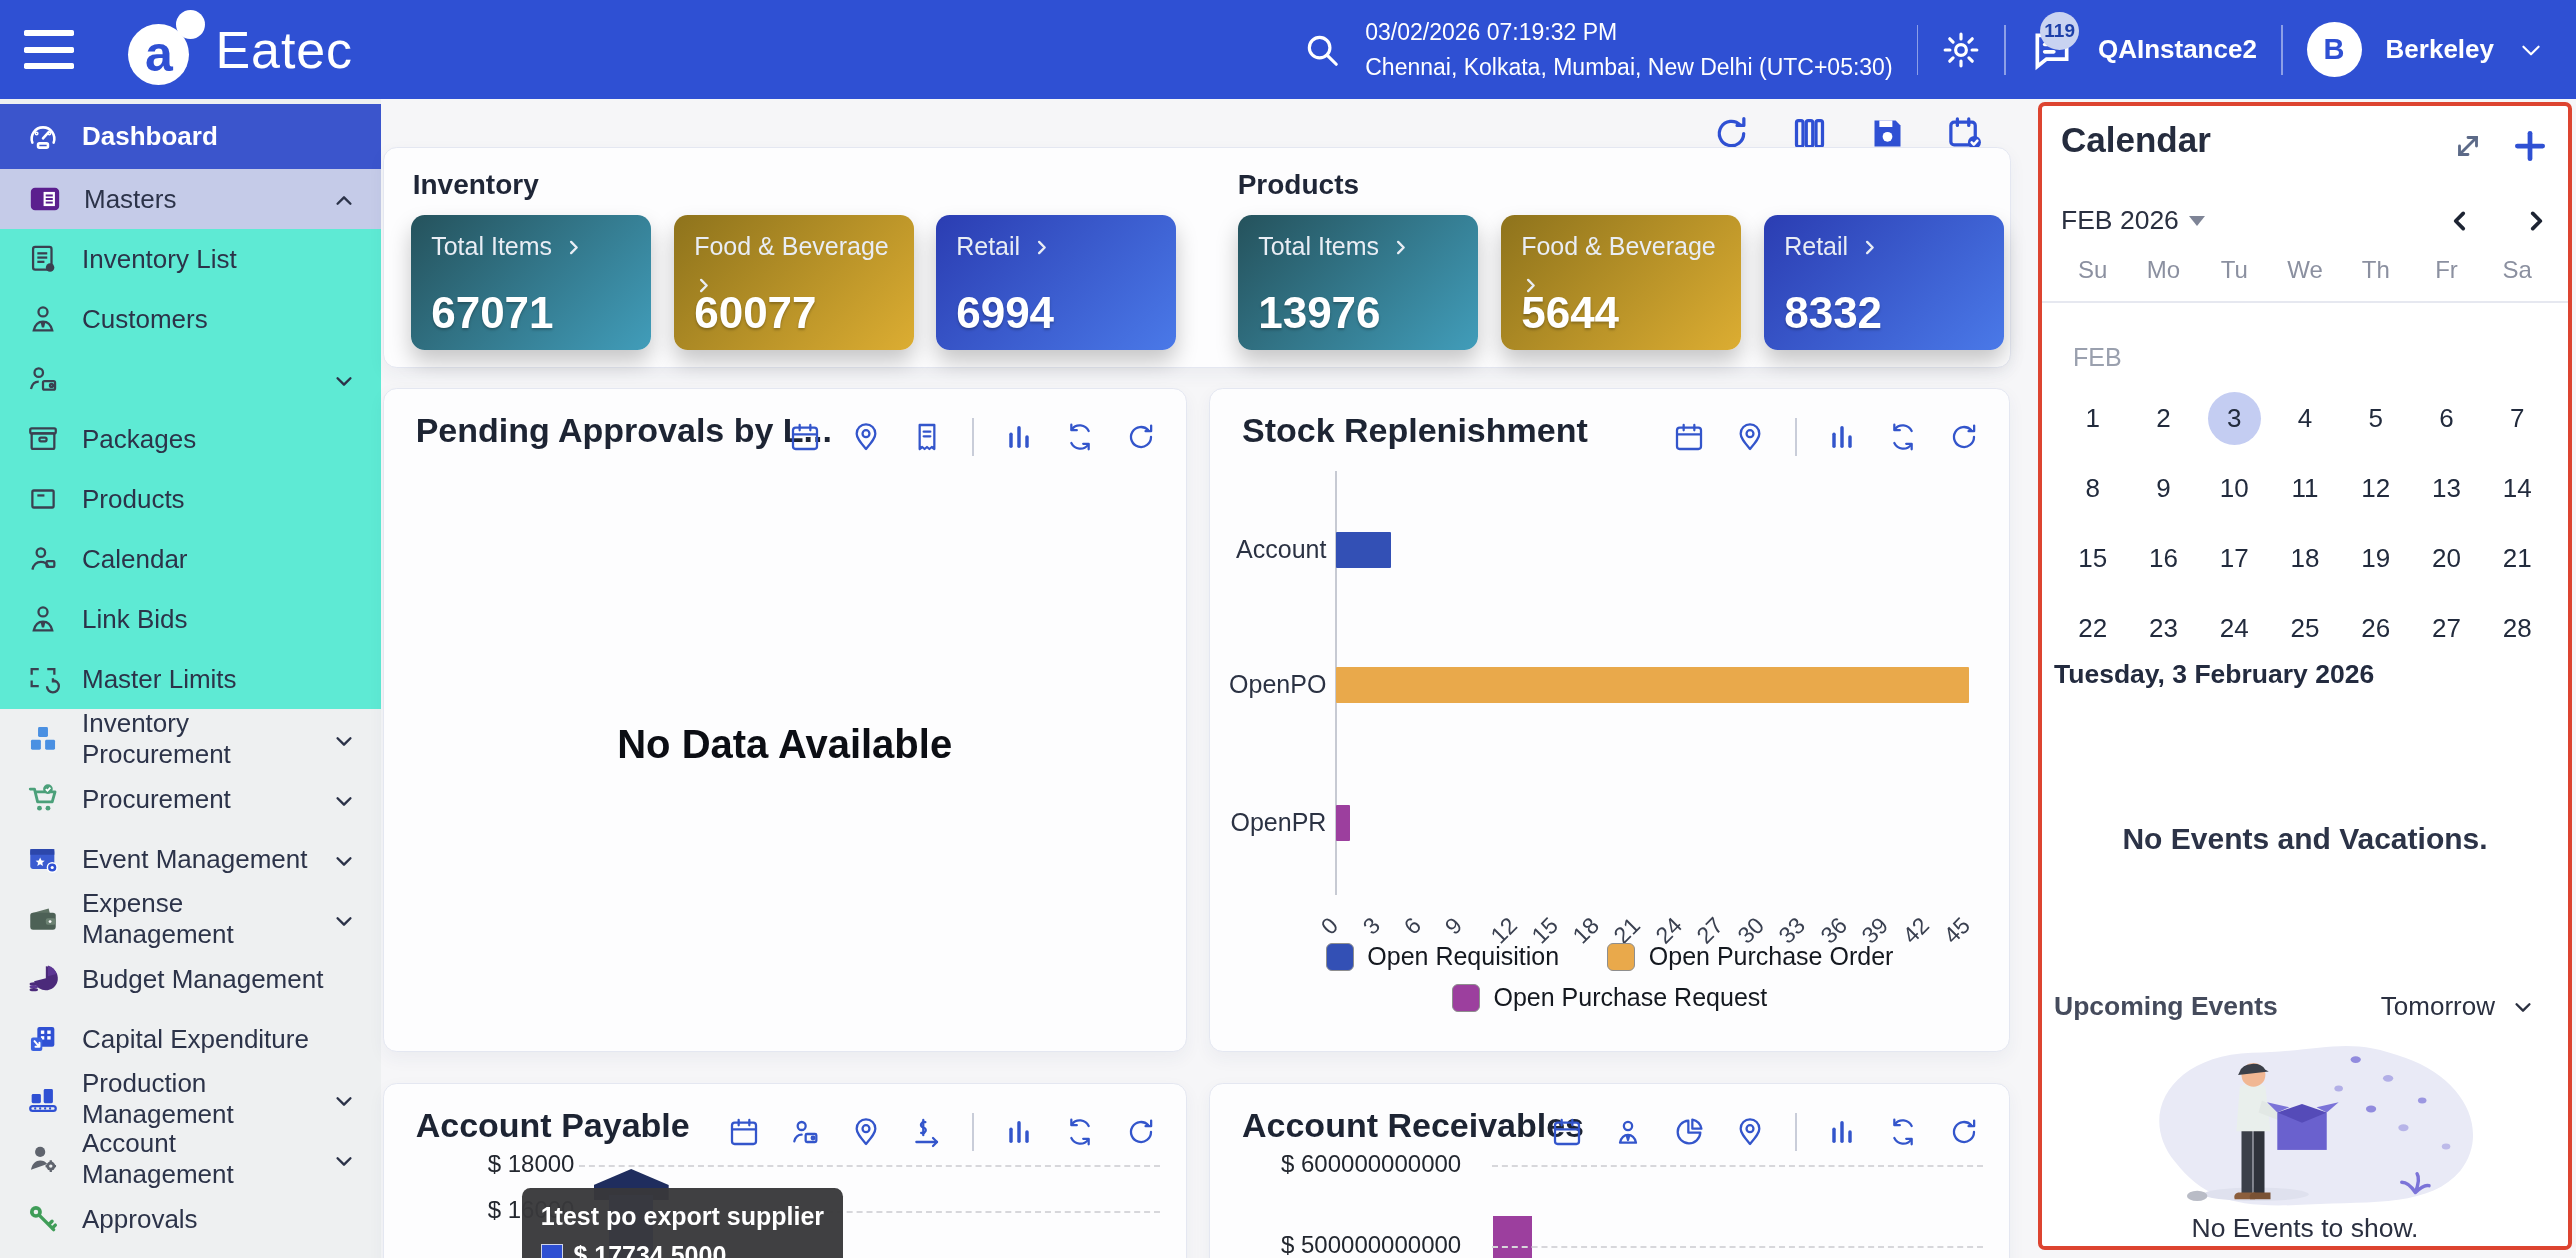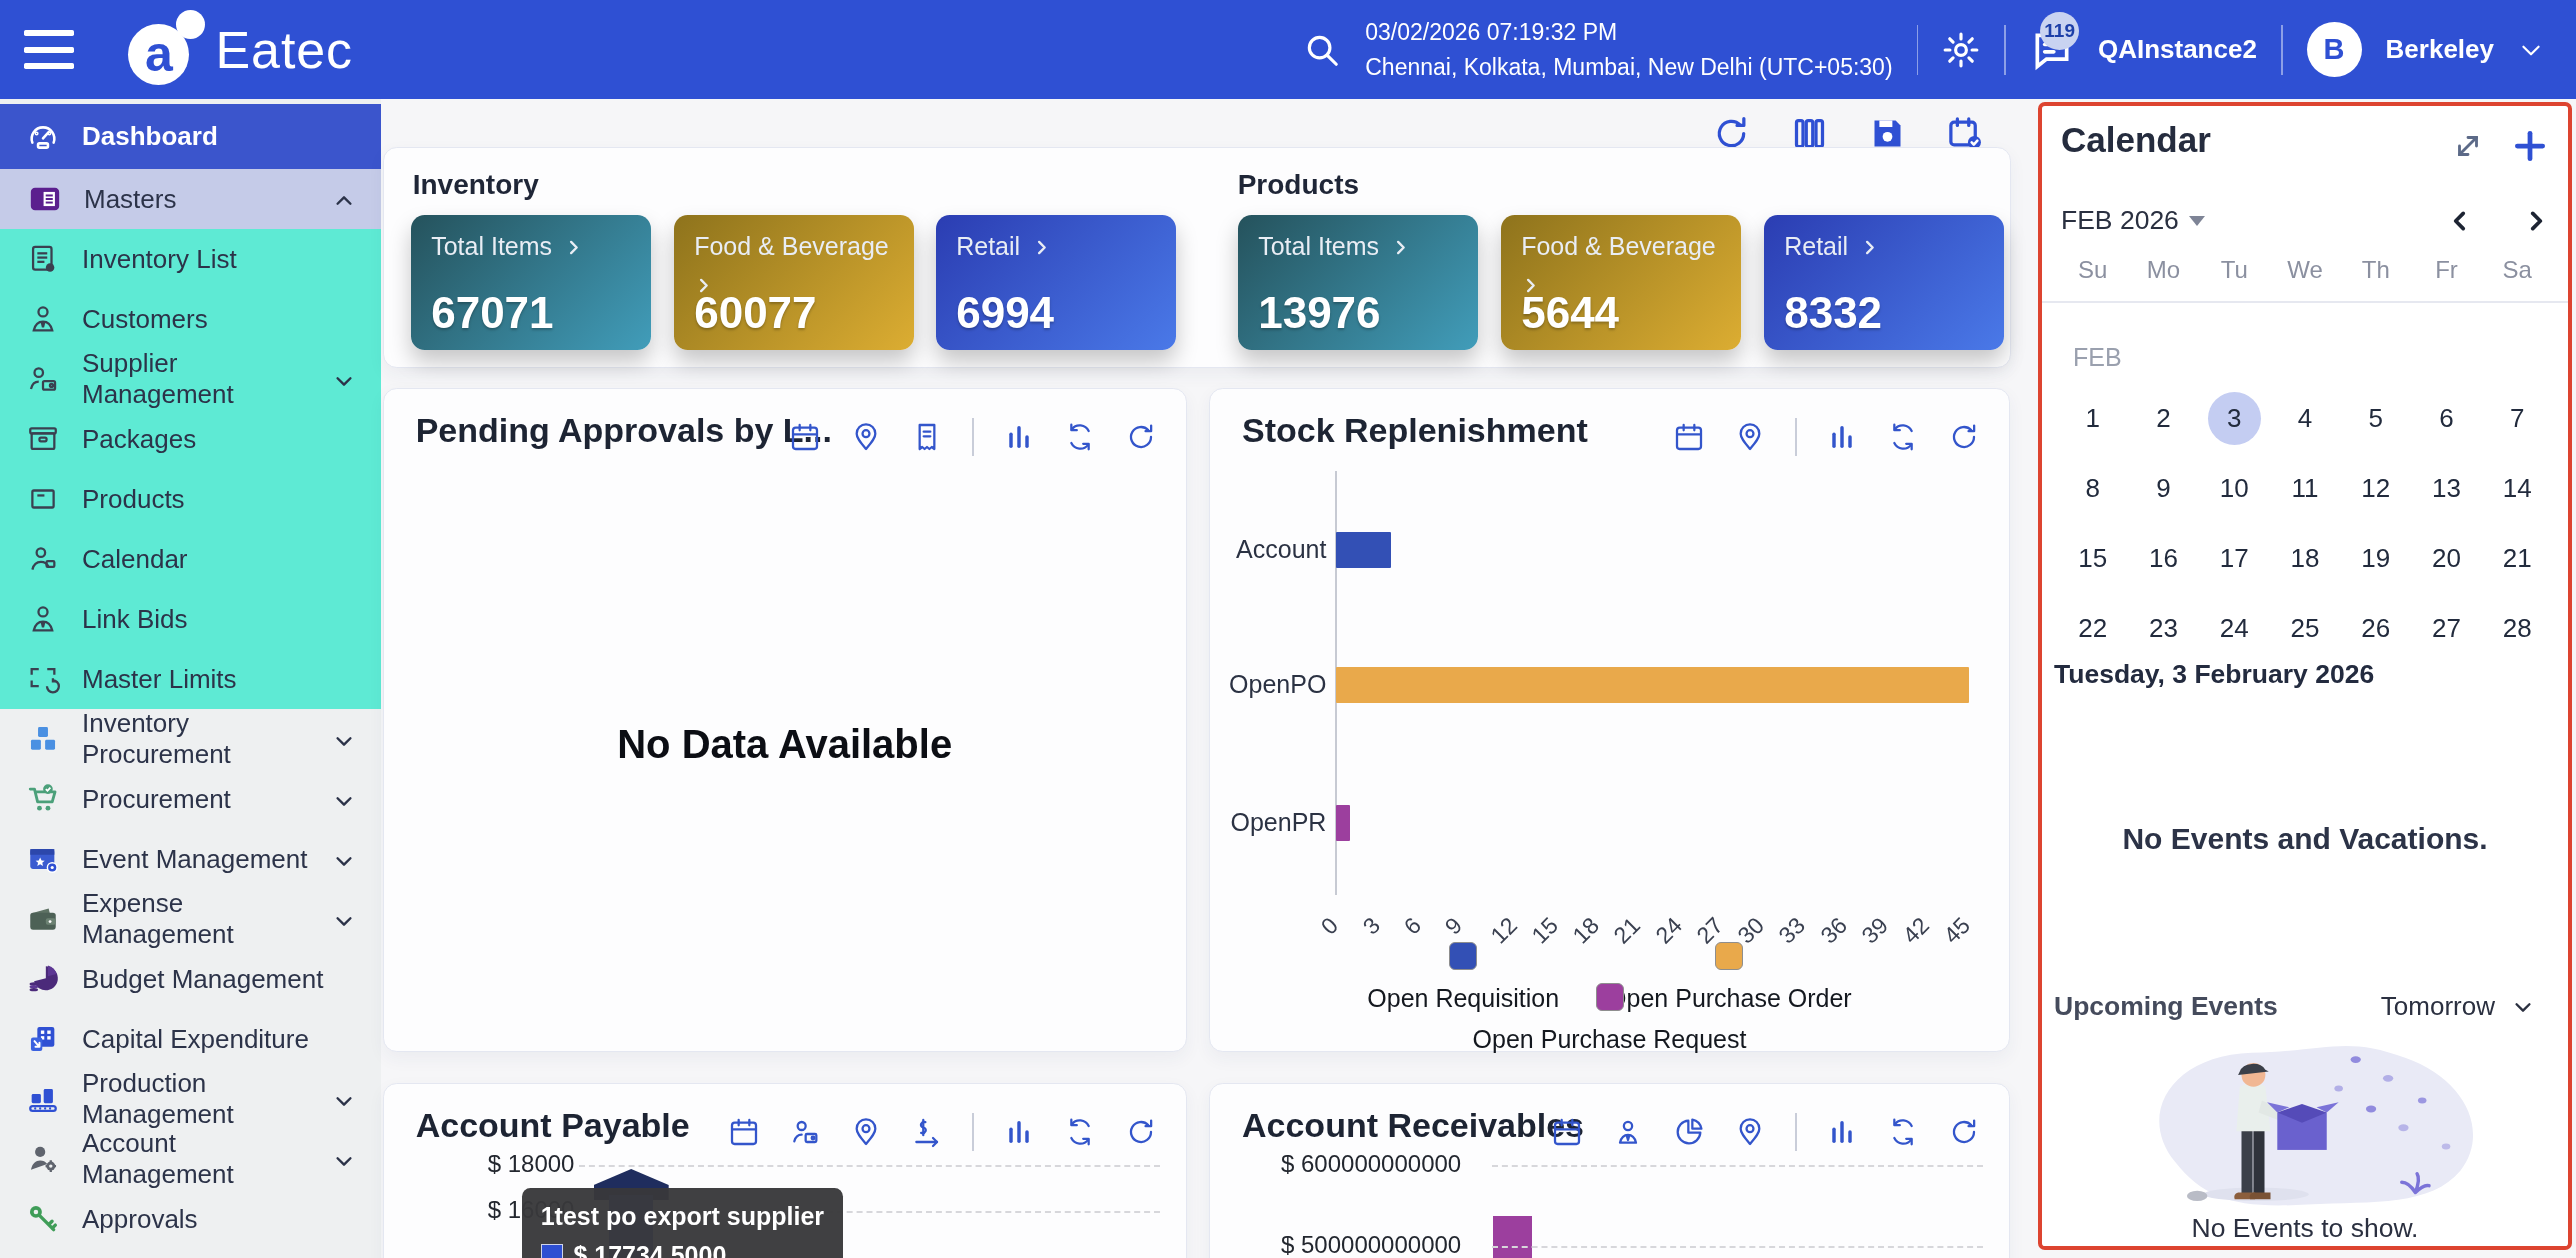--- a/index.html
+++ b/index.html
@@ -68,21 +68,21 @@
   #panel-ap{left:1.7px;top:984px;width:802px;height:282px;}
   #panel-ar{left:828px;top:984px;width:799px;height:282px;}
   .no-data{position:absolute;left:0;right:0;top:333px;text-align:center;font-size:40px;font-weight:bold;color:#0c0e14;}
   
   #stock-plot{position:absolute;left:0;top:0;right:0;bottom:0;}
   .axis-y{position:absolute;left:125px;top:82px;width:1.7px;height:424px;background:#c7cad3;}
   .hbar{position:absolute;height:36px;border-radius:0.9px;}
   .cat-label{position:absolute;width:113px;text-align:right;font-size:25px;color:#2b3243;}
   .xtick{position:absolute;font-size:23px;color:#3a4050;transform:rotate(-45deg);transform-origin:top right;white-space:nowrap;}
   .legend-row{position:absolute;left:0;right:0;display:flex;justify-content:center;gap:48px;align-items:center;}
-  .legend-item{display:flex;align-items:center;gap:13.7px;font-size:25px;color:#14181f;flex-direction:column;}
+  .legend-item{display:flex;align-items:center;gap:13.7px;font-size:25px;color:#14181f;}
   .legend-chip{width:26px;height:26px;border-radius:6px;border:1.7px solid #8e8e8e;}
   
   .yrow{position:absolute;left:0;right:26px;height:1.7px;}
   .yrow .ylab{position:absolute;top:-15.4px;font-size:24px;color:#23272f;white-space:nowrap;}
   .yrow .dash{position:absolute;top:0;right:0;border-top:2.6px dashed #d7d7db;}
   .ap-pent{position:absolute;background:#1f2d5e;clip-path:polygon(50% 0,100% 52%,100% 100%,0 100%,0 52%);}
   .vbar{position:absolute;}
   .tooltip{position:absolute;background:rgba(56,56,58,.96);border-radius:8.5px;color:#fff;padding:13.7px 19px;z-index:5;}
   .tooltip .tt-title{font-size:25px;font-weight:bold;white-space:nowrap;}
   .tooltip .tt-line{margin-top:10.2px;display:flex;align-items:center;gap:10.2px;font-size:25px;font-weight:bold;}
@@ -231,21 +231,20 @@
     </div>
     <div class="sb-item sb-sub">
       <span class="sbic">
         <svg viewBox="0 0 24 24" class="outline-ic">
             <circle cx="9" cy="7.5" r="3" fill="none"></circle>
             <path d="M3.5 19c.8-3.6 3-5.2 5.5-5.2" fill="none"></path>
             <rect x="12" y="13.5" width="8.5" height="6" rx="1" fill="none"></rect>
             <circle cx="18" cy="16.5" r="1.1" fill="none"></circle>
           </svg>
       </span>
-      <span>Supplier Management</span>
       <span class="sb-chev"><svg viewBox="0 0 24 24">
             <polyline points="5,9 12,16 19,9"></polyline>
           </svg></span>
     </div>
     <div class="sb-item sb-sub">
       <span class="sbic">
         <svg viewBox="0 0 24 24" class="outline-ic">
             <rect x="4" y="8" width="16" height="11" rx="1" fill="none"></rect>
             <rect x="3" y="4.5" width="18" height="3.5" rx="1" fill="none"></rect>
             <rect x="9.5" y="11" width="5" height="2.6" rx="1" fill="none"></rect>

